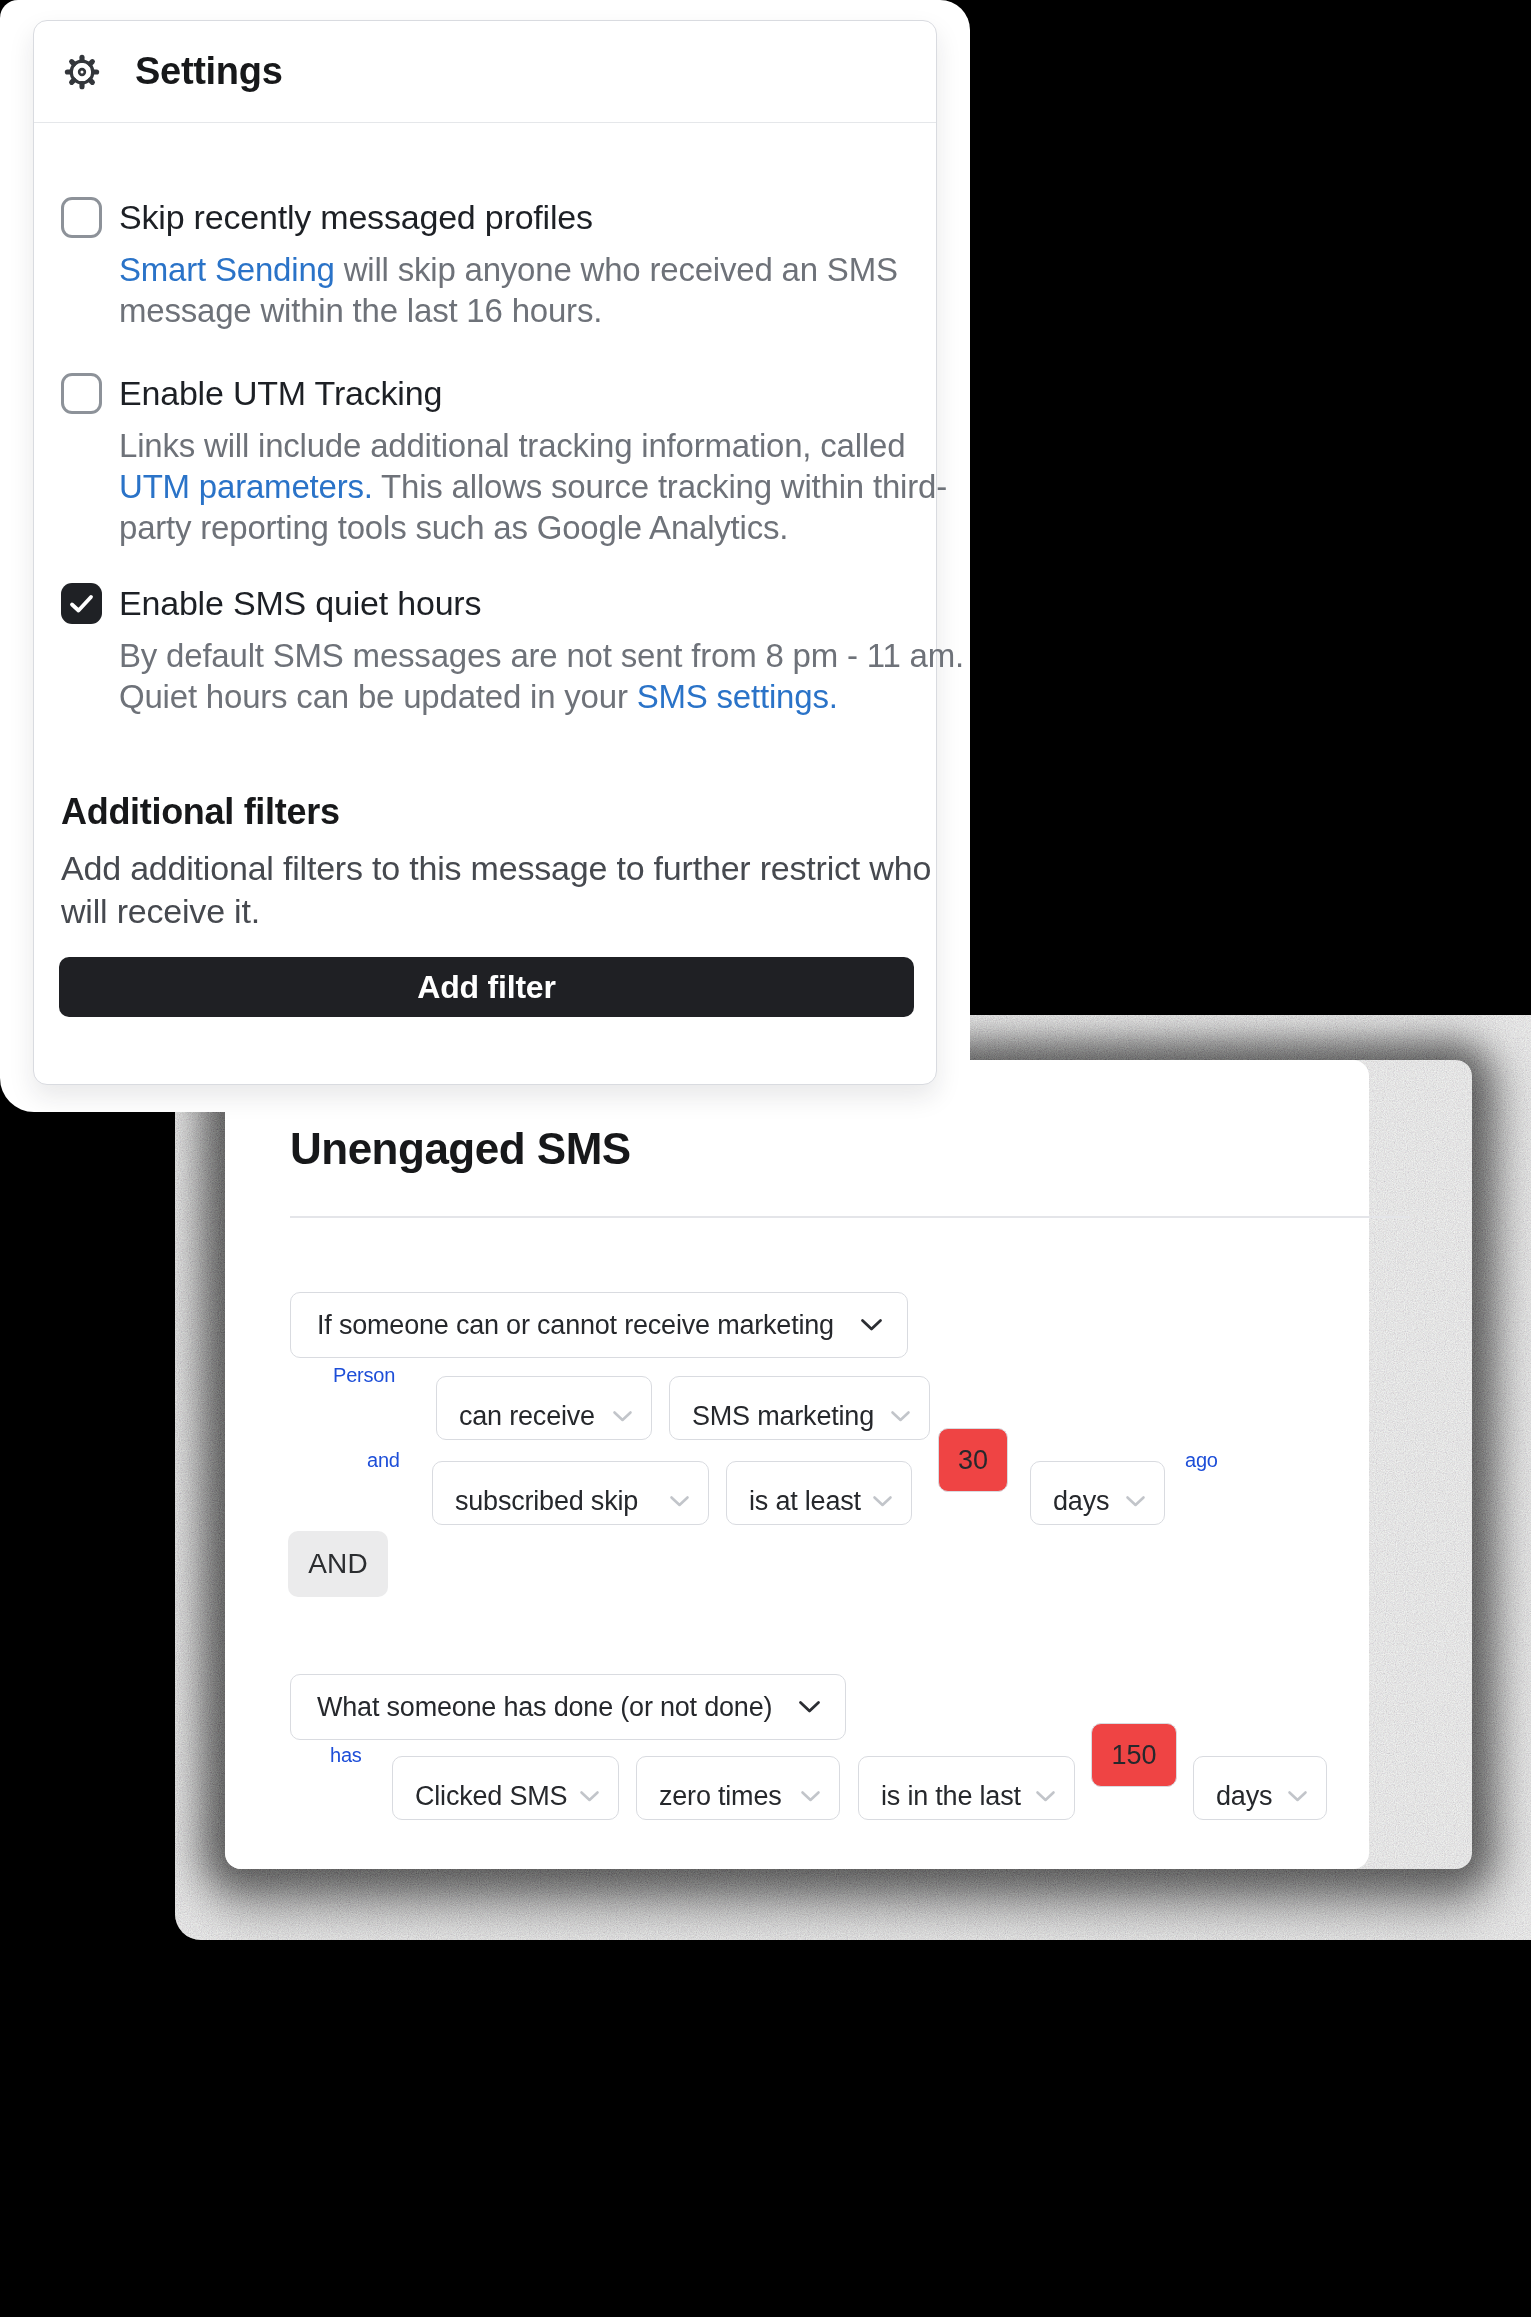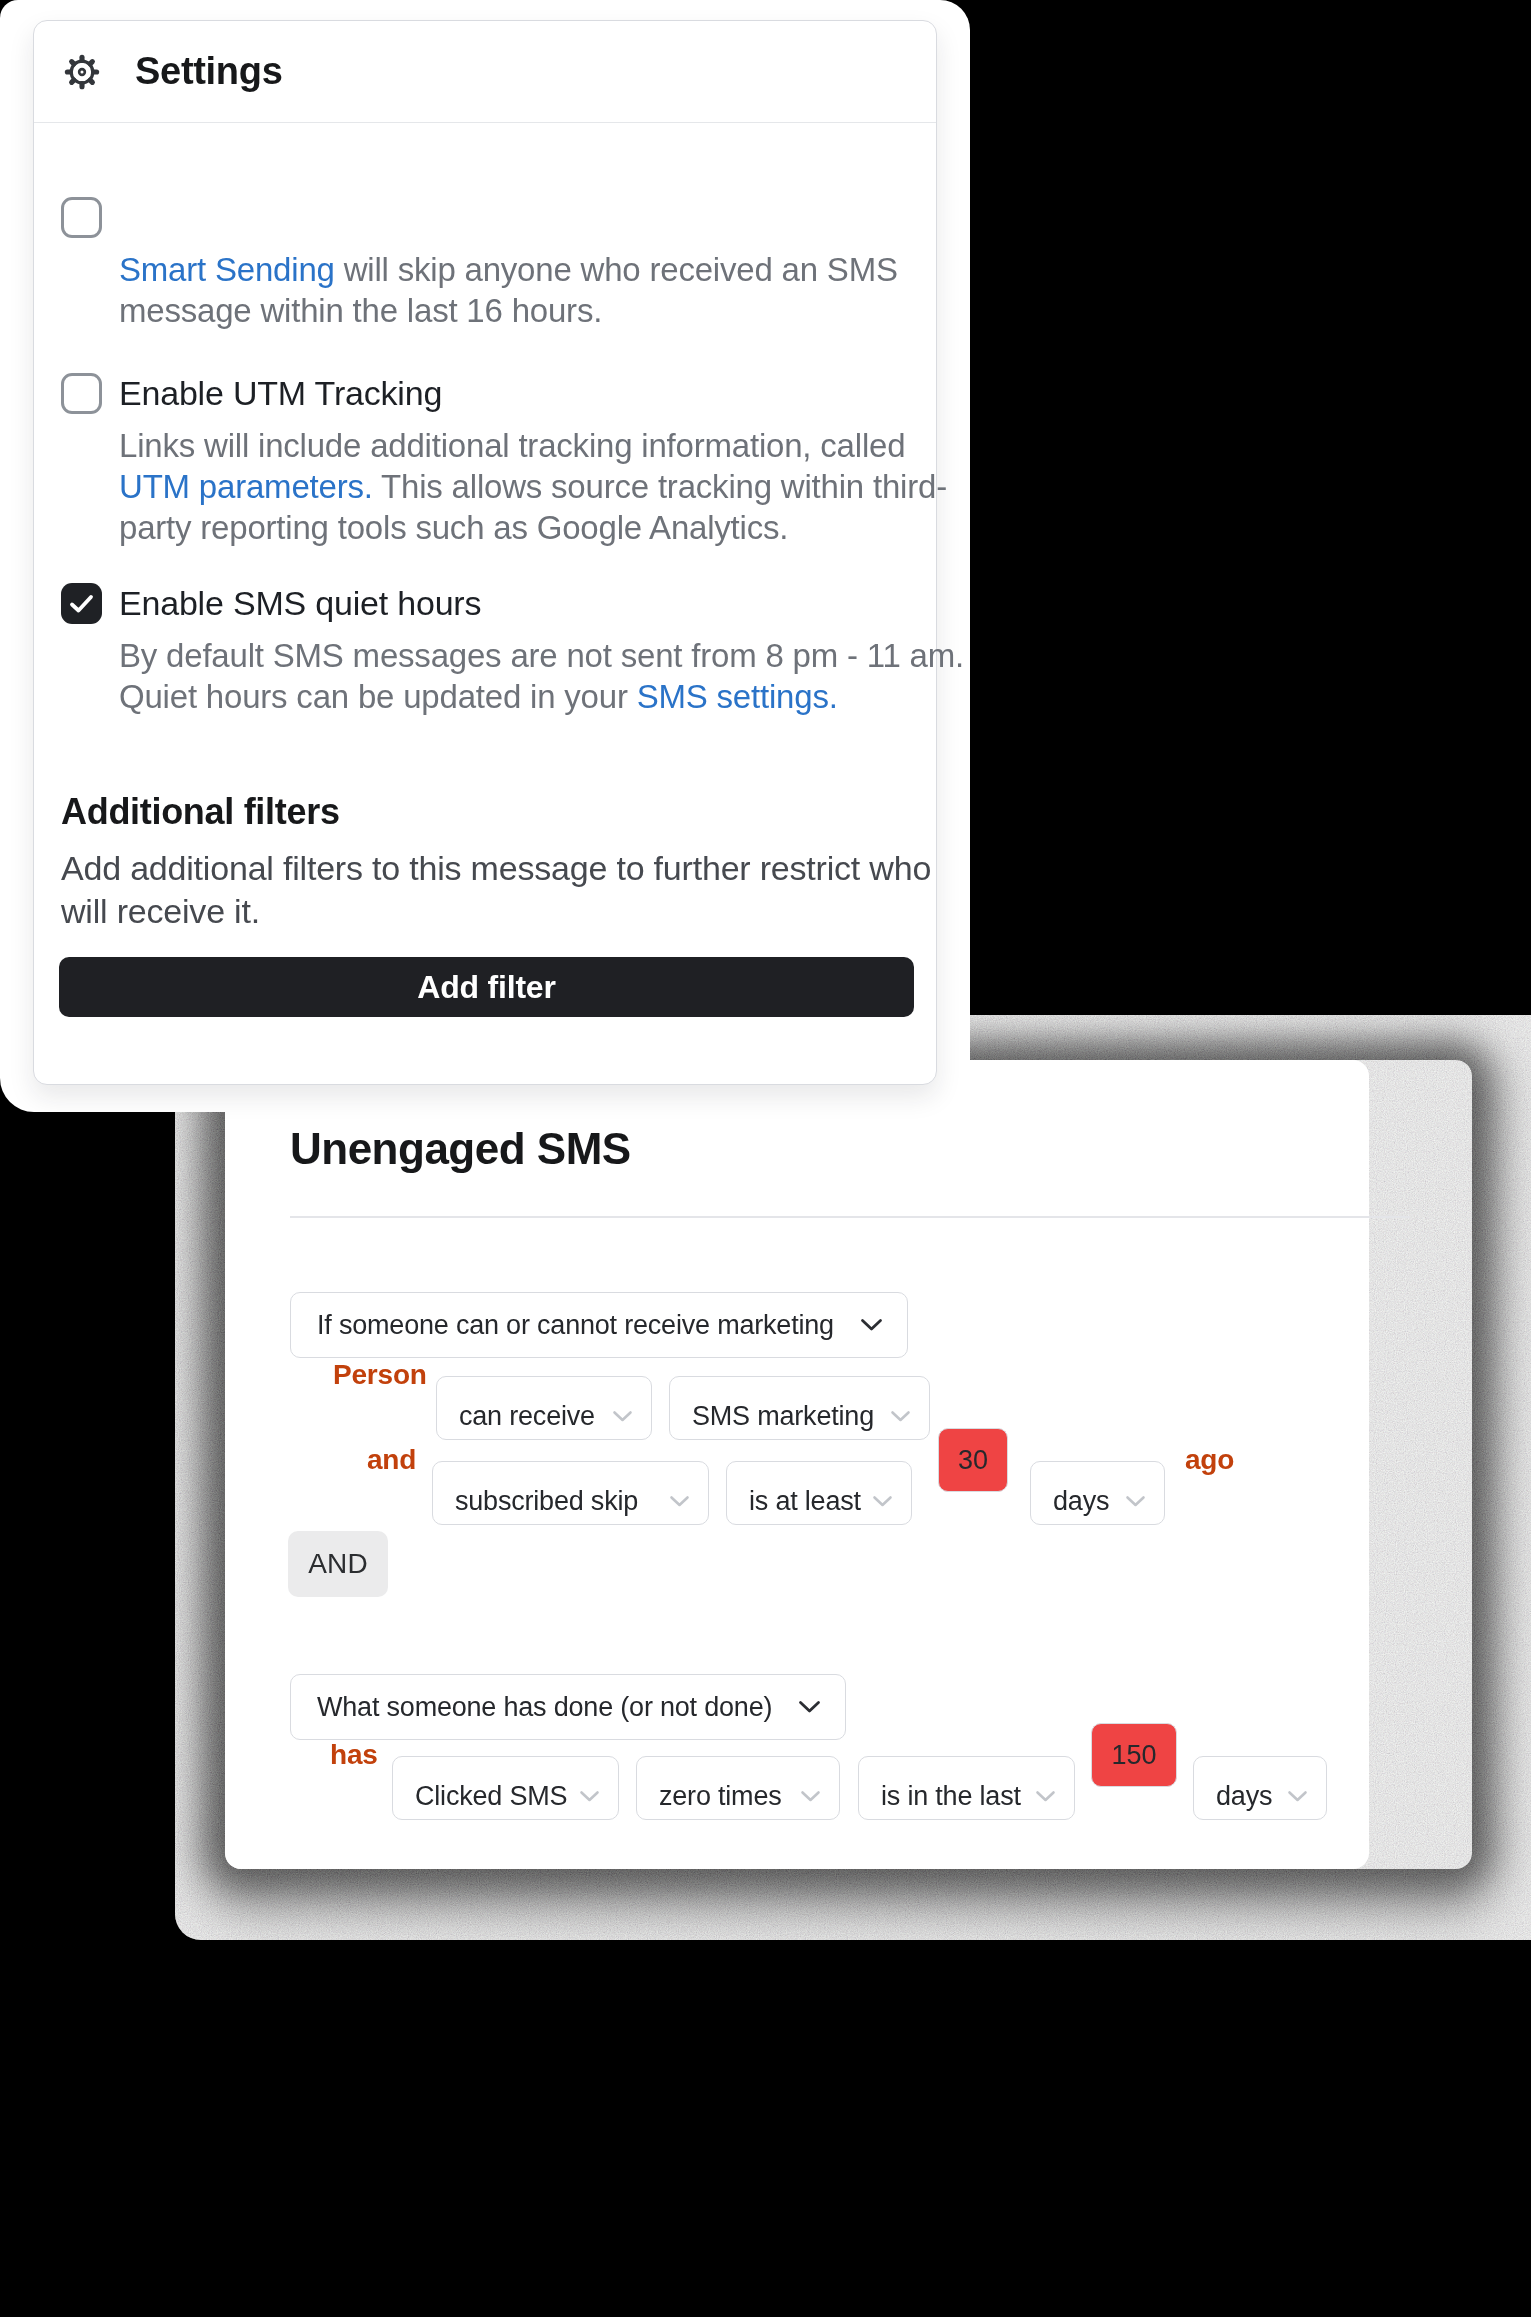--- a/index.html
+++ b/index.html
@@ -67,21 +67,21 @@
   .seg-divider{position:absolute;left:65px;top:156px;width:1120px;height:1.5px;background:#e4e5e9;}
   .dd{
     box-sizing:border-box;border:1.5px solid #d9dbe0;border-radius:10px;background:#fff;
     display:flex;align-items:center;justify-content:space-between;
     font-size:27px;color:#26282c;cursor:pointer;letter-spacing:-.2px;margin-top:33px;
   }
   .dd-big{position:absolute;height:66px;padding:0 24px 0 26px;gap:26px;}
   .row{position:absolute;left:0;width:100%;}
   .row-item{position:absolute;top:0;display:flex;align-items:center;height:100%;}
   .dd-small{height:64px;padding:16px 18px 0 22px;}
-  .flow-label{font-size:28px;font-weight:700;color:#c2410c;letter-spacing:-.2px;}
+  .flow-label{font-size:20px;font-weight:400;color:#1d4ed8;letter-spacing:-.2px;}
   .num-input{
     box-sizing:border-box;height:64px;border:1.5px solid #d9dbe0;border-radius:10px;
     text-align:center;font-size:27px;color:#26282c;background:#ef4444;
     font-family:"Liberation Sans",sans-serif;padding:0;
   }
   .and-badge{
     position:absolute;left:63px;top:471px;width:100px;height:66px;
     background:#ebebec;border-radius:10px;
     display:flex;align-items:center;justify-content:center;
     font-size:28px;font-weight:500;color:#2b2d30;letter-spacing:.2px;
@@ -211,20 +211,21 @@
             <line x1="28.6" y1="11.4" x2="30.9" y2="9.1"></line>
         </g>
         <circle cx="20" cy="20" r="11.4" fill="none" stroke="#33363b" stroke-width="3.4"></circle>
         <circle cx="20" cy="20" r="3" fill="none" stroke="#33363b" stroke-width="2.8"></circle>
       </svg>
       <span class="settings-title">Settings</span>
     </div>
 
     <div class="cb-row" style="top:176px;">
       <span class="cb unchecked"></span>
+      <span class="cb-label">Skip recently messaged profiles</span>
     </div>
     <div class="desc" style="top:228px;"><span class="link">Smart Sending</span><span> will skip anyone who received an SMS
 message within the last 16 hours.</span></div>
 
     <div class="cb-row" style="top:352px;">
       <span class="cb unchecked"></span>
       <span class="cb-label">Enable UTM Tracking</span>
     </div>
     <div class="desc" style="top:404px;"><span>Links will include additional tracking information, called
 </span><span class="link">UTM parameters.</span><span> This allows source tracking within third-

